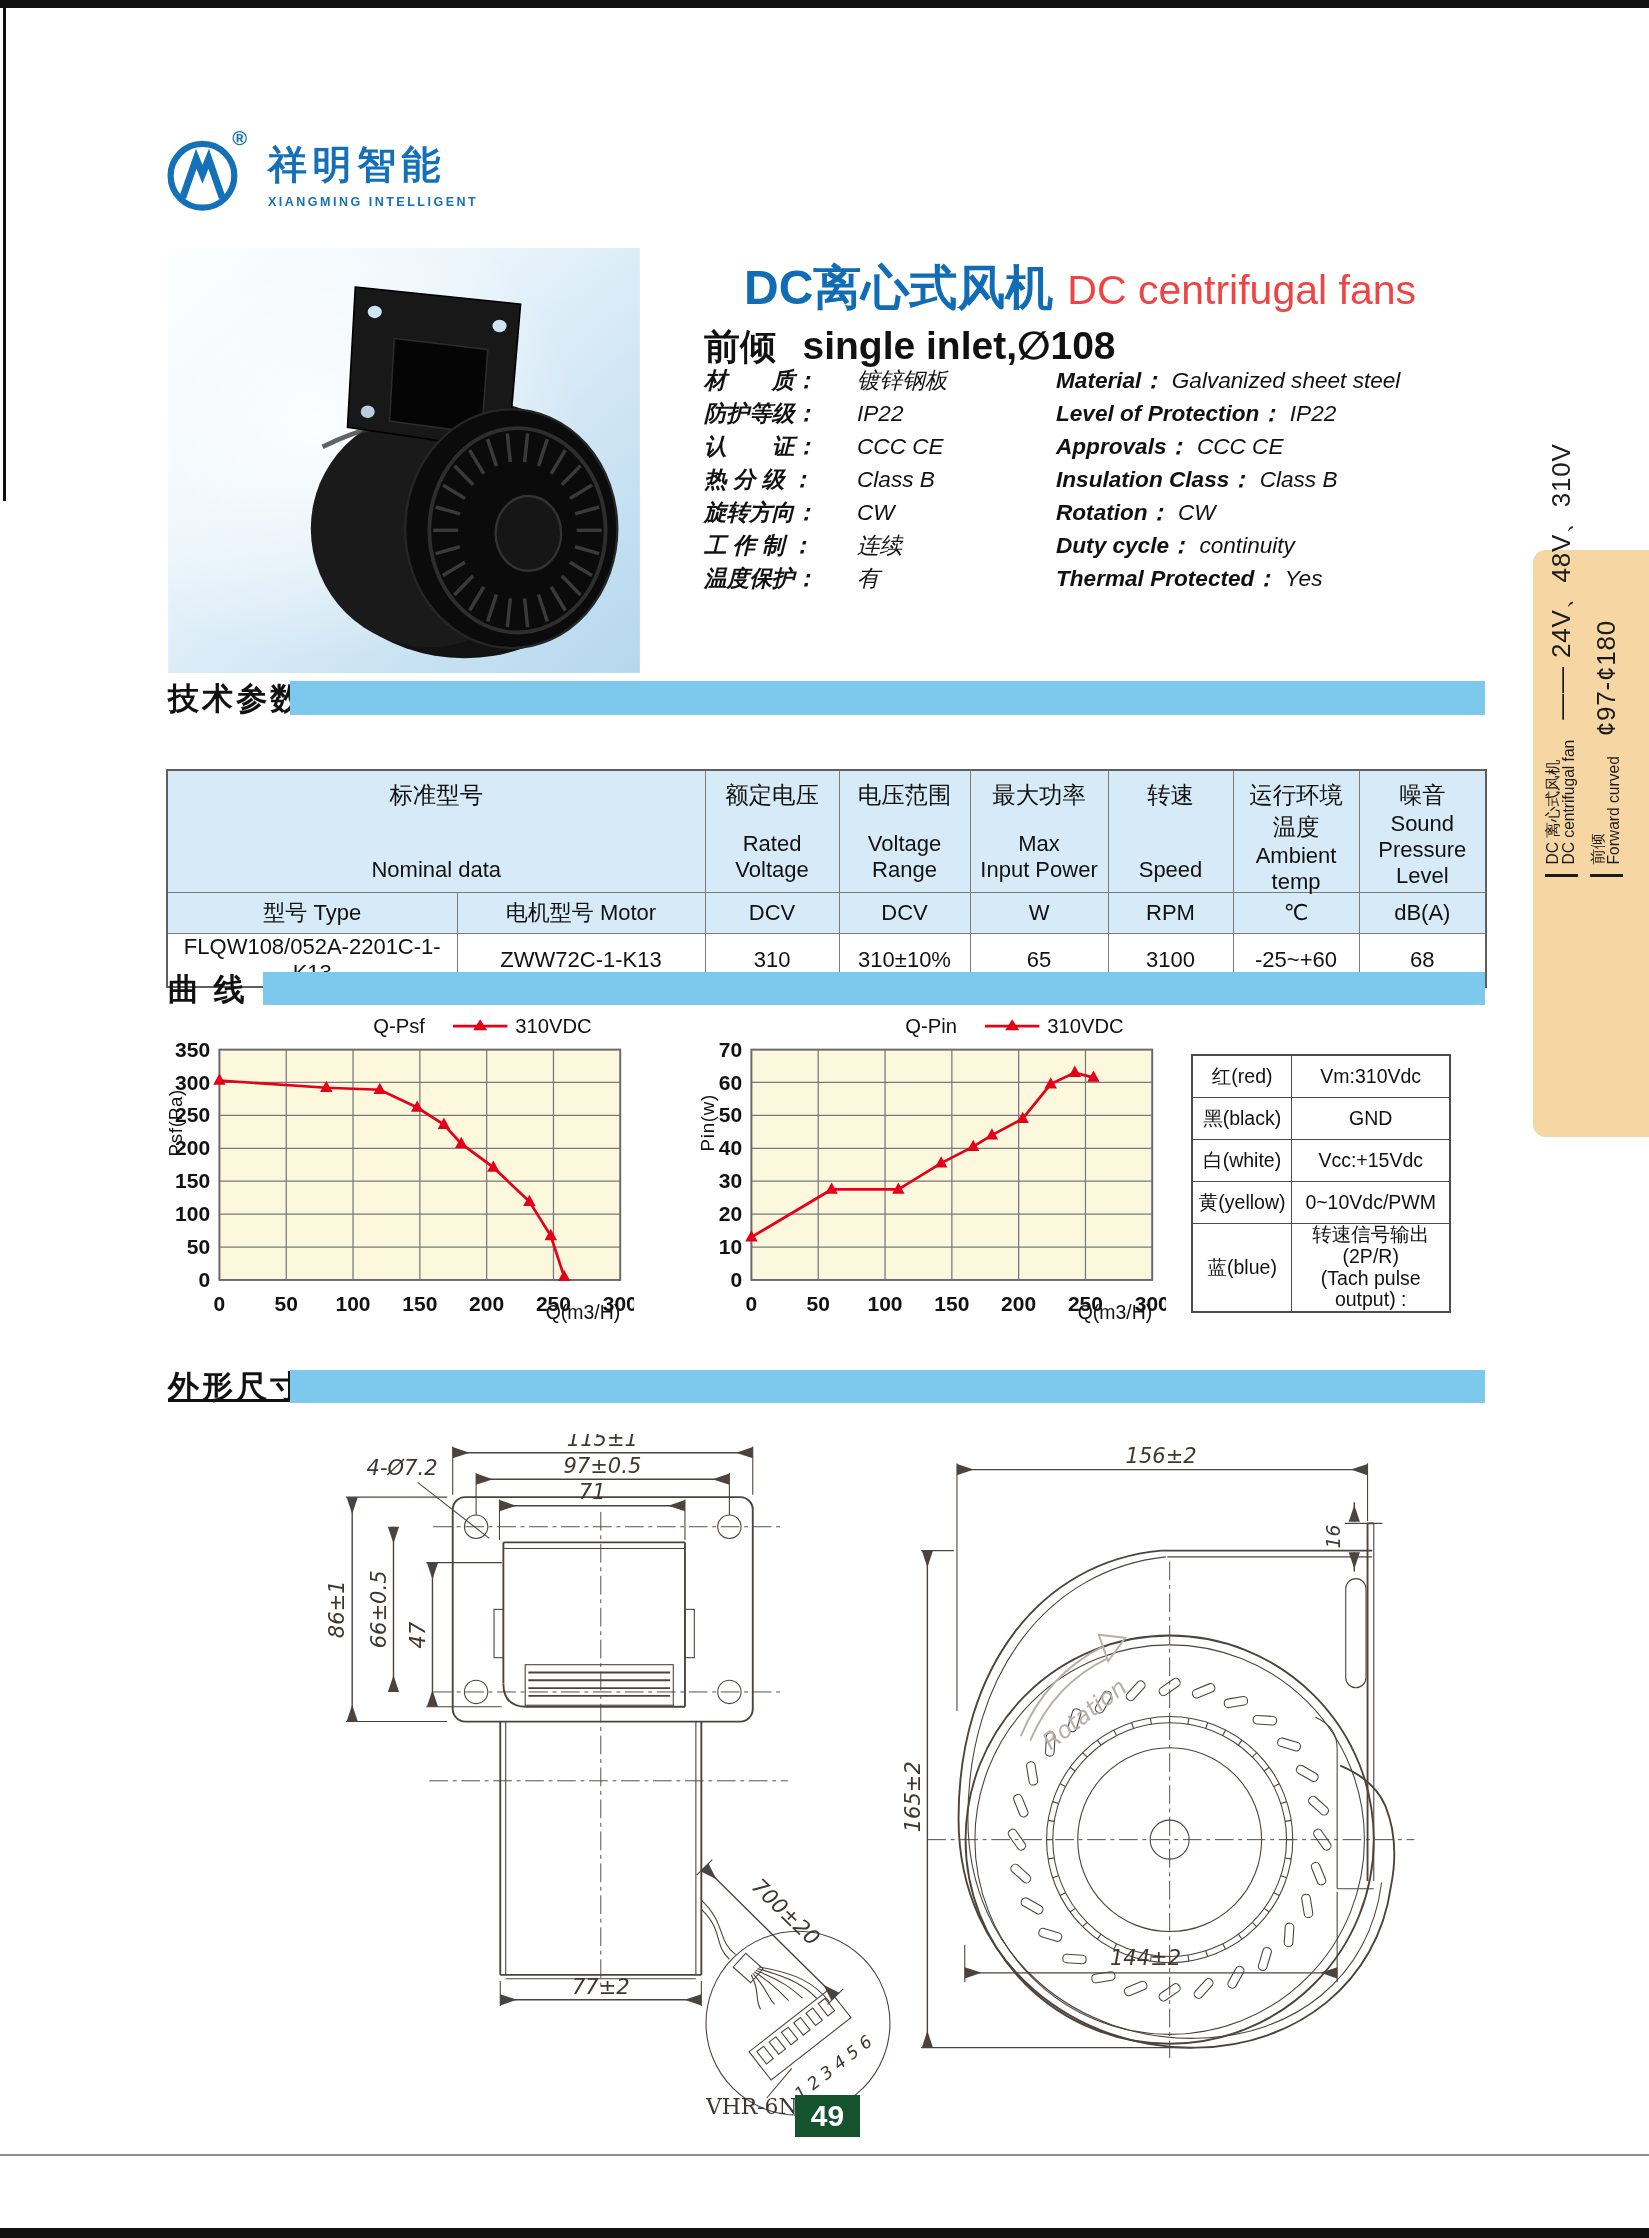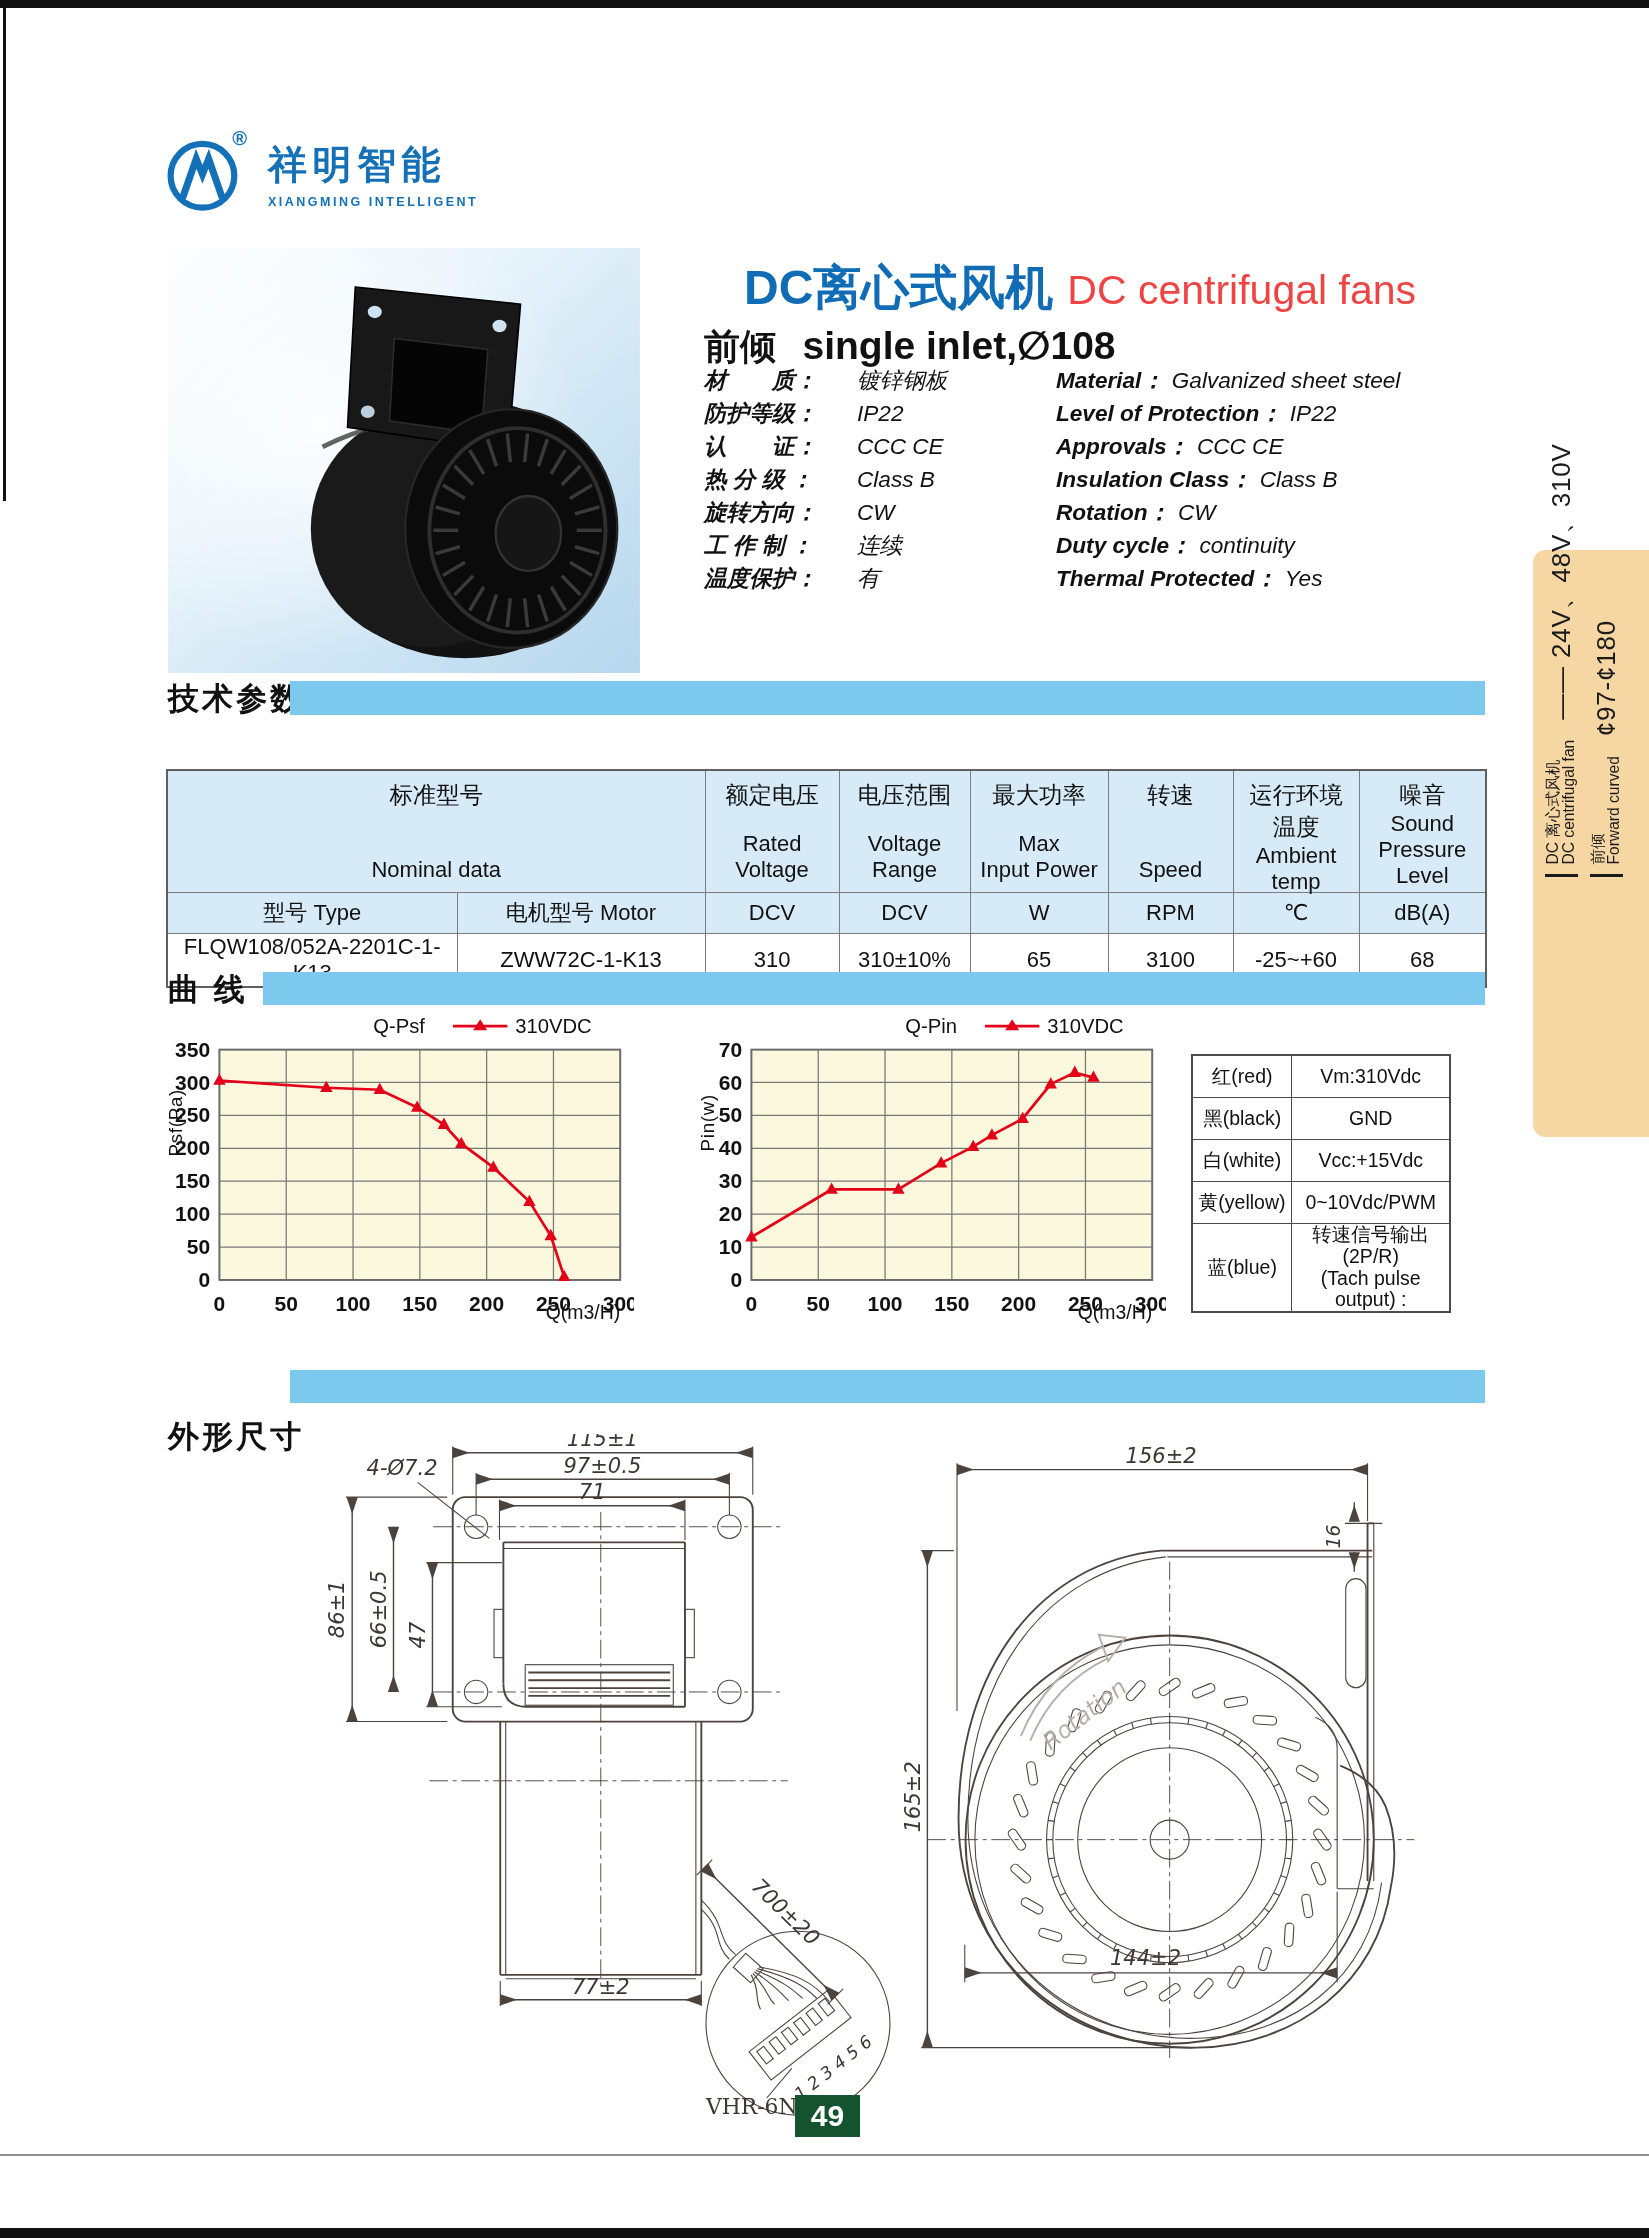--- a/index.html
+++ b/index.html
@@ -408,21 +408,21 @@
           <td>0~10Vdc/PWM</td>
         </tr>
     <tr class="wrow">
       <td>蓝(blue)</td>
           <td class="pre wsmall">转速信号输出(2P/R)
 (Tach pulse output) :</td>
         </tr>
   </tbody>
     </table>
 
-  <div class="abs sec-title" style="left:168px;top:1416px;">外形尺寸</div>
+  <div class="abs sec-title" style="left:168px;top:1366px;text-decoration:underline;">外形尺寸</div>
   <div class="abs sec-bar" style="left:290px;top:1370px;width:1195px;height:33px;"></div>
 
   <svg class="abs" style="left:168px;top:1434px;" width="737" height="717" viewBox="0 0 945 920">
     <defs>
       <marker id="mL" viewBox="0 0 14 10" refX="13" refY="5" markerWidth="14" markerHeight="10" orient="auto-start-reverse">
         <path d="M1,5 L13,1 L13,9 Z" fill="#4c433d"></path>
         </marker>
     </defs>
     <g>
       <line class="cadcl" x1="555" y1="100" x2="555" y2="712"></line>

